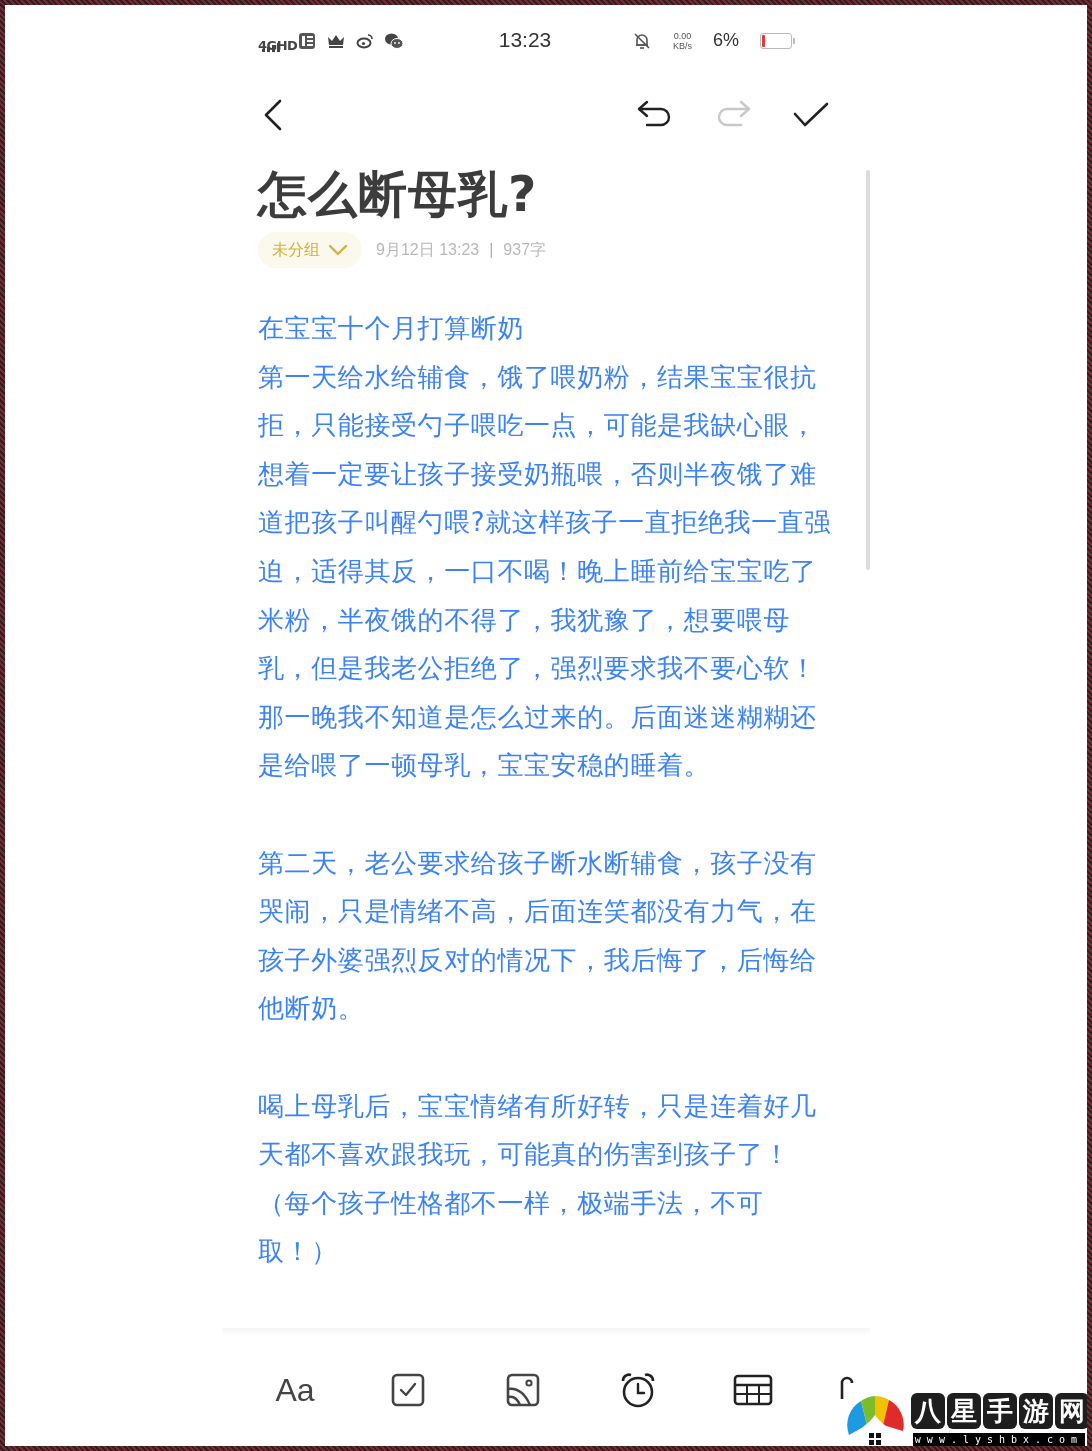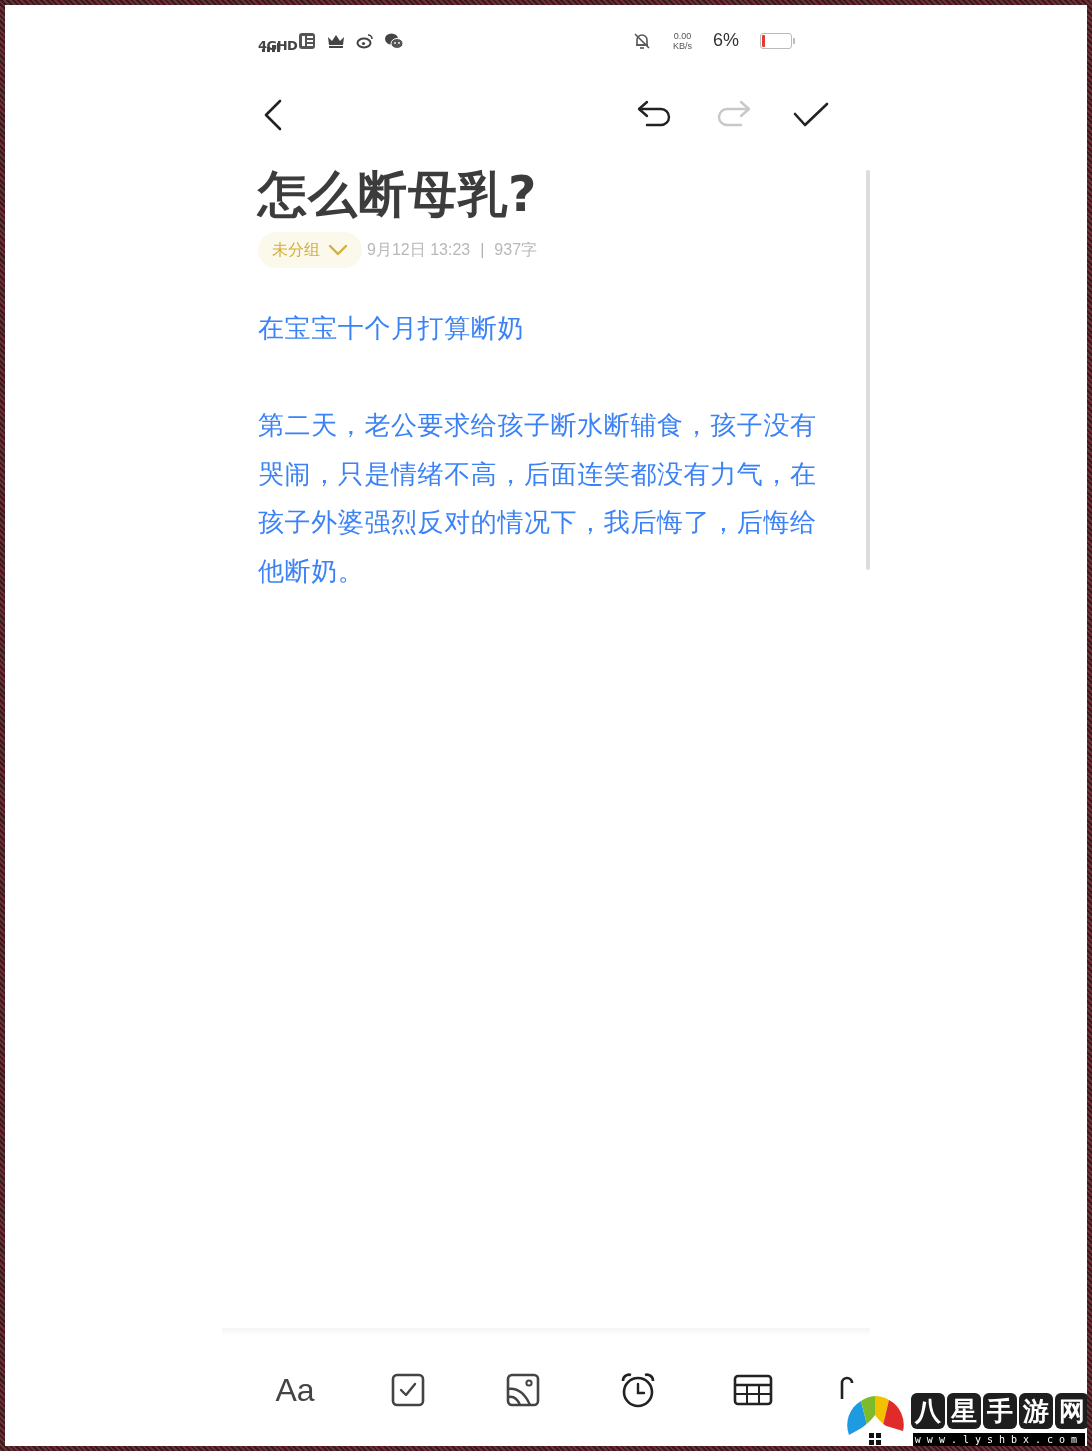--- a/index.html
+++ b/index.html
@@ -37,21 +37,21 @@
   .tb-redo { left: 450px; }
   .tb-done { left: 528px; }
 
   
   .note-title { position: absolute; top: 162px; left: 258px; font-size: 49px; font-weight: bold; color: #3c3c3c; letter-spacing: 1px; }
 
   
   .meta { position: absolute; top: 232px; left: 258px; display: flex; align-items: center; height: 36px; }
   .chip { display: flex; align-items: center; gap: 8px; height: 36px; padding: 0 14px; background: #fbf8ec; border-radius: 18px; cursor: pointer; }
   .chip-label { font-size: 16px; color: #d4af3a; }
-  .meta-info { margin-left: 5px; font-size: 16px; color: #b8b8b8; display: flex; gap: 10px; align-items: center; font-family: "Liberation Sans", sans-serif; }
+  .meta-info { margin-left: 14px; font-size: 16px; color: #b8b8b8; display: flex; gap: 10px; align-items: center; font-family: "Liberation Sans", sans-serif; }
   .meta-sep { color: #b0b0b0; }
 
   
   .scrollbar { position: absolute; left: 866px; top: 170px; width: 4px; height: 400px; background: #dcdcdc; border-radius: 2px; }
 
   
   .note-body { position: absolute; top: 304px; left: 258px; width: 580px; font-size: 26px; line-height: 48.6px; color: #3b82f6; letter-spacing: 0.6px; }
   .para { margin: 0; }
   .para-gap { height: 48.6px; }
 
@@ -108,20 +108,21 @@
     </div>
     <div class="sb-icon">
       <svg width="20" height="18" viewBox="0 0 20 18">
           <ellipse cx="7.5" cy="7" rx="6.5" ry="5.5" fill="#444"></ellipse>
           <ellipse cx="13" cy="11.5" rx="6" ry="5" fill="#555" stroke="#fff" stroke-width="1"></ellipse>
           <circle cx="11" cy="11" r="0.9" fill="#fff"></circle>
           <circle cx="15" cy="11" r="0.9" fill="#fff"></circle>
         </svg>
     </div>
   </div>
+  <div class="sb-time">13:23</div>
   <div class="sb-right">
     <div class="sb-icon">
       <svg width="18" height="18" viewBox="0 0 18 18">
           <path d="M4 13 V8 a5 5 0 0 1 10 0 V13 Z" fill="none" stroke="#555" stroke-width="1.6"></path>
           <line x1="3" y1="13" x2="15" y2="13" stroke="#555" stroke-width="1.6"></line>
           <line x1="7" y1="16" x2="11" y2="16" stroke="#555" stroke-width="1.6"></line>
           <line x1="2" y1="2" x2="16" y2="16" stroke="#555" stroke-width="1.6"></line>
         </svg>
     </div>
     <div class="sb-speed">
@@ -173,23 +174,25 @@
     <span>9月12日 13:23</span>
     <span class="meta-sep">|</span>
     <span>937字</span>
   </div>
 </div>
 
 <div class="scrollbar"></div>
 
 <div class="note-body">
   <p class="para">在宝宝十个月打算断奶</p>
+  <p class="para">第一天给水给辅食，饿了喂奶粉，结果宝宝很抗拒，只能接受勺子喂吃一点，可能是我缺心眼，想着一定要让孩子接受奶瓶喂，否则半夜饿了难道把孩子叫醒勺喂?就这样孩子一直拒绝我一直强迫，适得其反，一口不喝！晚上睡前给宝宝吃了米粉，半夜饿的不得了，我犹豫了，想要喂母乳，但是我老公拒绝了，强烈要求我不要心软！那一晚我不知道是怎么过来的。后面迷迷糊糊还是给喂了一顿母乳，宝宝安稳的睡着。</p>
   <div class="para-gap"></div>
   <p class="para">第二天，老公要求给孩子断水断辅食，孩子没有哭闹，只是情绪不高，后面连笑都没有力气，在孩子外婆强烈反对的情况下，我后悔了，后悔给他断奶。</p>
   <div class="para-gap"></div>
+  <p class="para">喝上母乳后，宝宝情绪有所好转，只是连着好几天都不喜欢跟我玩，可能真的伤害到孩子了！（每个孩子性格都不一样，极端手法，不可取！）</p>
 </div>
 
 <div class="bottom-shadow"></div>
 <div class="bottombar">
   <div class="bb-btn bb-font">
     <span>Aa</span>
   </div>
   <div class="bb-btn" style="left:122px">
     <svg width="34" height="34" viewBox="0 0 34 34">
         <rect x="2" y="2" width="30" height="30" rx="4" fill="none" stroke="#444" stroke-width="2.6"></rect>

